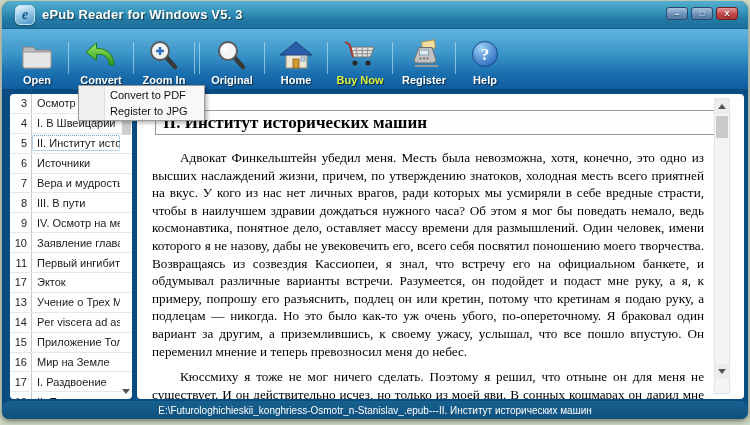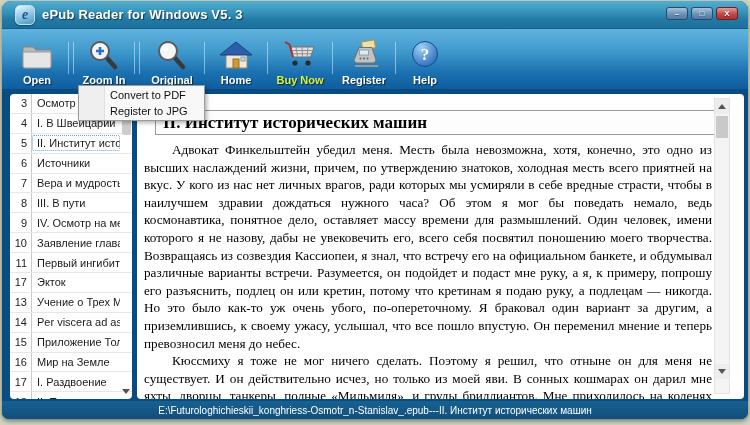--- a/index.html
+++ b/index.html
@@ -103,34 +103,34 @@
     border:1px solid #9a9a9a; background:#fdfdfd;
     display:flex; align-items:center; padding-left:7px;
     font-family:"Liberation Serif", serif; font-weight:bold; font-size:17px; color:#000;
     white-space:nowrap;
   }
   .text-area{
     position:absolute; left:7px; top:47px; width:568px; bottom:0; overflow:hidden;
     font-family:"Liberation Serif", serif; font-size:13.2px; line-height:17.6px;
     text-align:justify; color:#000;
   }
-  .text-area p{ margin:0; text-indent:28px; }
+  .text-area p{ margin:8px; text-indent:28px; }
   .cscroll{
     position:absolute; right:14px; top:4px; width:16px; bottom:5px;
     background:#f4f4f4; border:1px solid #e3e3e3;
   }
   .cs-up,.cs-down{ position:absolute; left:0; width:100%; height:15px; display:flex; align-items:center; justify-content:center; background:#ededed; }
   .cs-up{ top:0; } .cs-down{ bottom:14px; }
   .cs-thumb{ position:absolute; left:1px; top:17px; width:12px; height:22px; background:#c9c9c9; border-radius:1px; }
   
   .statusbar{
     position:absolute; left:0; right:0; bottom:0; height:18px;
     background:linear-gradient(180deg,#17618f 0%, #114f7e 100%);
     display:flex; align-items:center; justify-content:center;
-    font-size:10px; color:#ffffff; white-space:nowrap;
+    font-size:10px; color:#ffffff; white-space:nowrap;border-radius:8px;
   }
 </style>
 </head>
 <body>
 
 <div class="window">
 
   <div class="titlebar">
     <div class="logo">e</div>
     <div class="title-text">ePub Reader for Windows V5. 3</div>
@@ -147,20 +147,34 @@
       <span class="ticon">
         <svg width="36" height="30" viewBox="0 0 36 30">
           <path d="M4 7 L14 7 L17 10 L32 10 L32 26 Q32 28 30 28 L6 28 Q4 28 4 26 Z" fill="#b9b9b9" stroke="#858585"></path>
           <path d="M4 12 L32 12 L32 26 Q32 28 30 28 L6 28 Q4 28 4 26 Z" fill="#e6e6e6" stroke="#979797"></path>
         </svg>
       </span>
       <span class="tlabel">Open</span>
     </div>
     <div class="tsep"></div>
 
+    <div class="tbtn w60">
+      <span class="ticon">
+        <svg width="36" height="30" viewBox="0 0 36 30">
+          <defs>
+              <linearGradient id="gGreen" x1="0" y1="0" x2="0" y2="1">
+            <stop offset="0" stop-color="#9ce866"></stop>
+                <stop offset="1" stop-color="#2c9a18"></stop>
+          </linearGradient>
+            </defs>
+          <path d="M31 25 C31 13 21 7.5 13.5 8.5 L13.5 3 L3 12 L13.5 20.5 L13.5 14.5 C20 13.5 25.5 16.5 26.5 25 Z" fill="url(#gGreen)" stroke="#1f7a12" stroke-width="1"></path>
+        </svg>
+      </span>
+      <span class="tlabel">Convert</span>
+    </div>
     <div class="tsep"></div>
 
     <div class="tbtn w56">
       <span class="ticon">
         <svg width="34" height="32" viewBox="0 0 34 32">
           <line x1="20" y1="19" x2="28" y2="28" stroke="#3a3a3a" stroke-width="4.5" stroke-linecap="round"></line>
           <circle cx="13" cy="12" r="9" fill="#f3f3f3" stroke="#5a5a5a" stroke-width="2"></circle>
           <line x1="9" y1="12" x2="17" y2="12" stroke="#2a6fc8" stroke-width="2.6"></line>
           <line x1="13" y1="8" x2="13" y2="16" stroke="#2a6fc8" stroke-width="2.6"></line>
         </svg>

